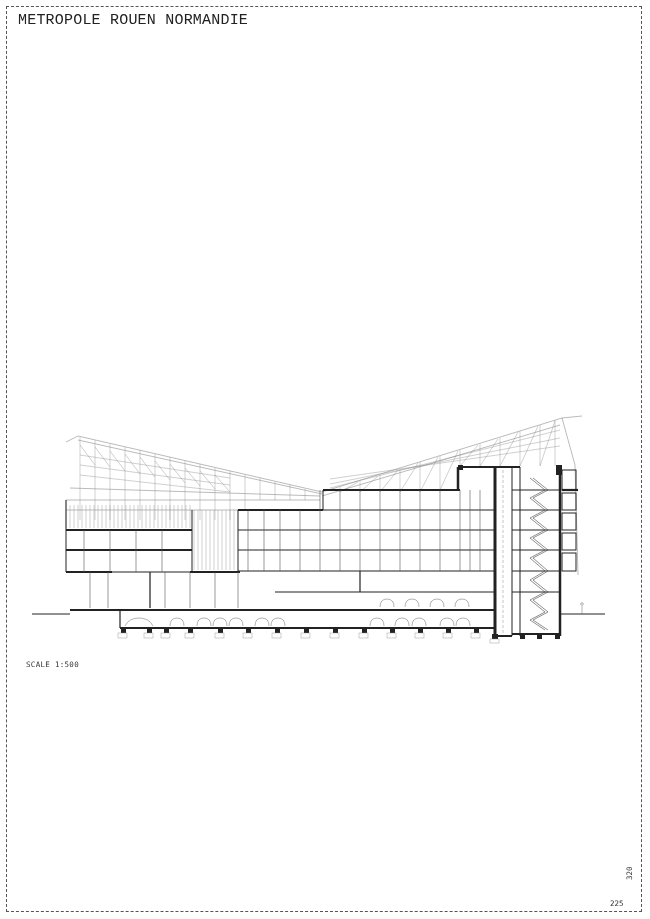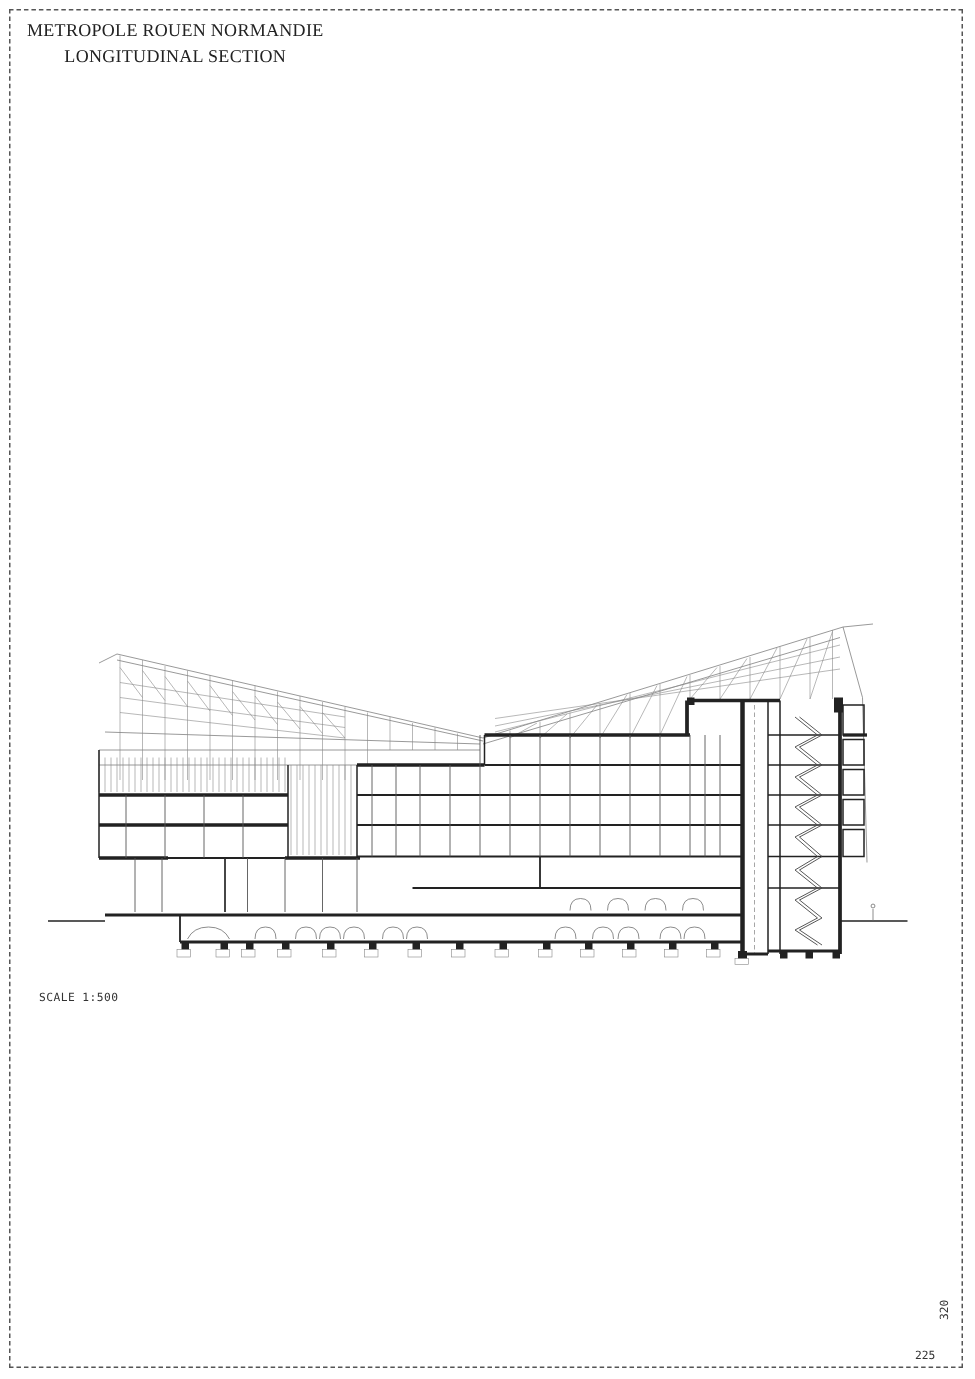--- a/index.html
+++ b/index.html
@@ -3,22 +3,22 @@
 <meta charset="utf-8">
 <style>
   html, body { margin: 0; padding: 0; background: #ffffff; }
   body { width: 650px; height: 919px; position: relative; overflow: hidden; }
   .frame {
     position: absolute; left: 6px; top: 6px; width: 636px; height: 906px;
     border: 1.5px dashed #555; box-sizing: border-box;
   }
   .title {
     position: absolute; left: 18px; top: 12px;
-    font-family: Liberation Serif, serif;
-    font-size: 12px; line-height: 17px; color: #222; letter-spacing: 0.2px; text-align: center;
+    font-family: Liberation Mono, monospace;
+    font-size: 15px; line-height: 17px; color: #222; letter-spacing: 0.2px;
   }
   .title div { white-space: nowrap; }
   .scale {
     position: absolute; left: 26px; top: 660px;
     font-family: "DejaVu Sans Mono", "Liberation Mono", monospace;
     font-size: 7.5px; color: #333; letter-spacing: 0.3px;
   }
   .page-num {
     position: absolute; left: 610px; top: 899px;
     font-family: "DejaVu Sans Mono", "Liberation Mono", monospace;
@@ -32,21 +32,20 @@
   }
   svg.section { position: absolute; left: 0; top: 0; }
 </style>
 </head>
 <body>
 
 <div class="frame"></div>
 
 <div class="title">
   <div>METROPOLE ROUEN NORMANDIE</div>
-  <div>LONGITUDINAL SECTION</div>
 </div>
 
 <svg class="section" width="650" height="919" viewBox="0 0 650 919">
   <g fill="none" stroke="#777" stroke-width="0.5">
 
     <line x1="78" y1="436" x2="322" y2="492"></line>
     <line x1="66" y1="442" x2="78" y2="436"></line>
 
     <line x1="78" y1="440" x2="322" y2="494"></line>
     <line x1="70" y1="488" x2="320" y2="496"></line>

